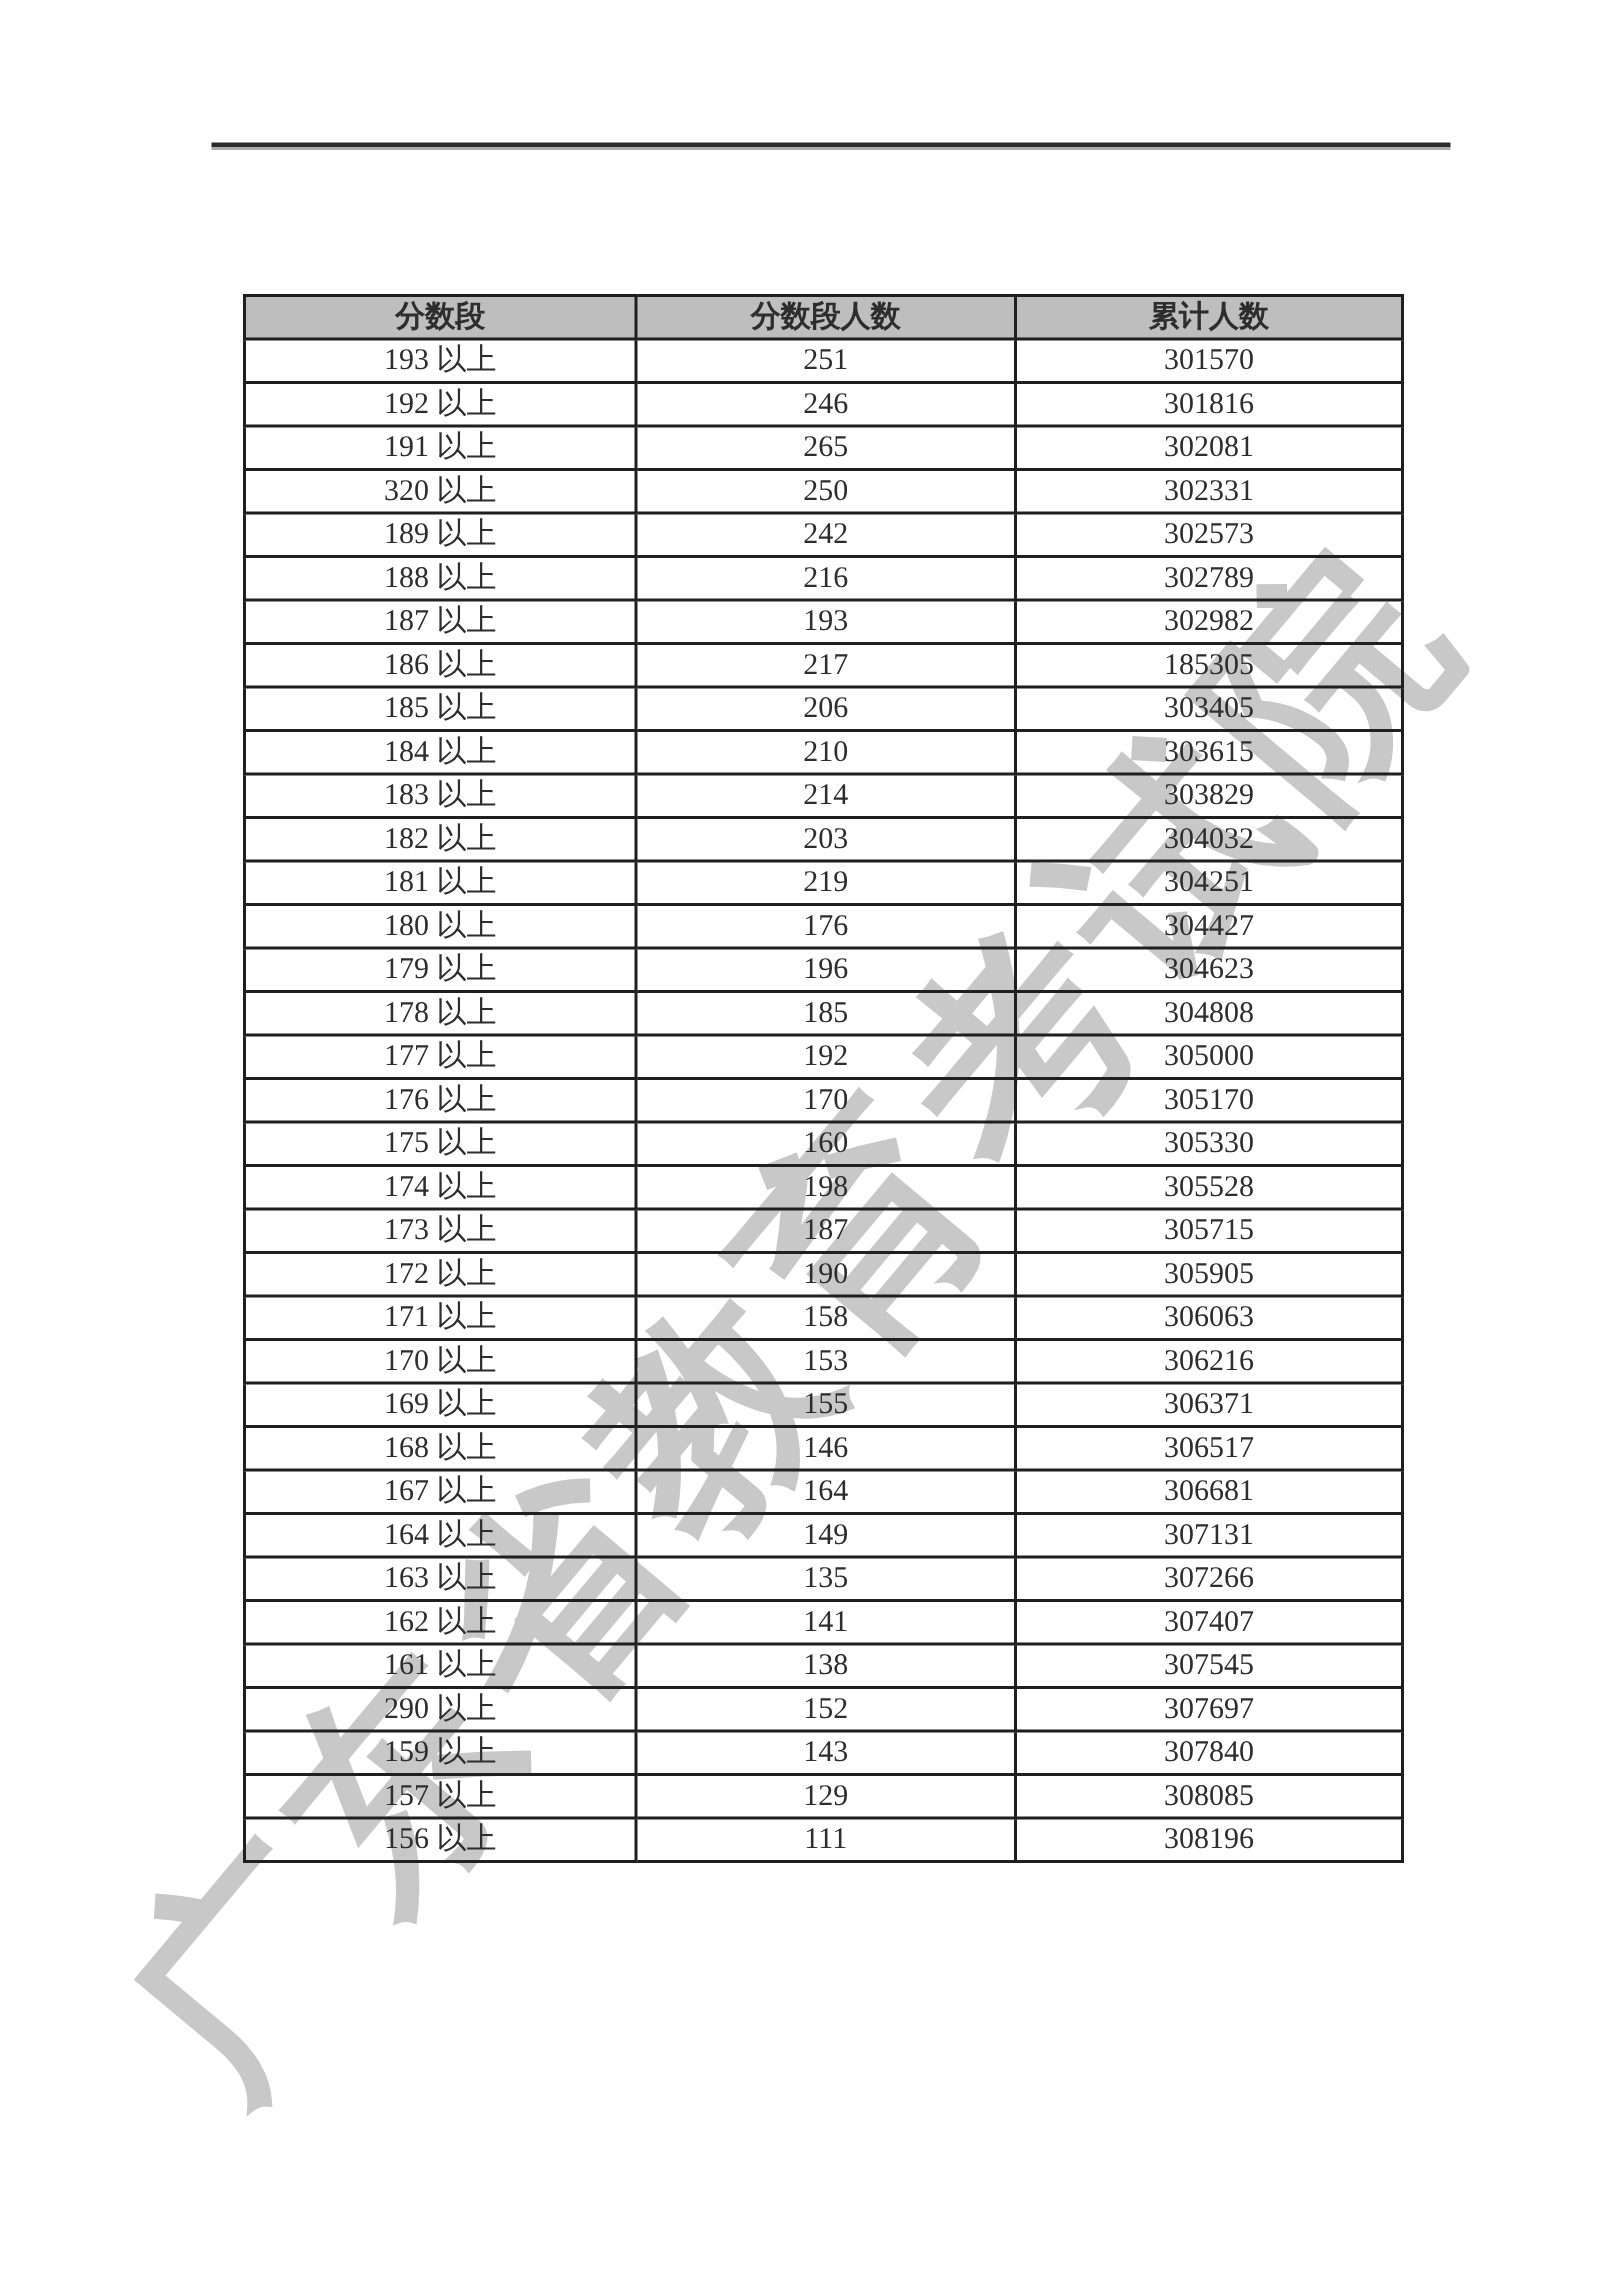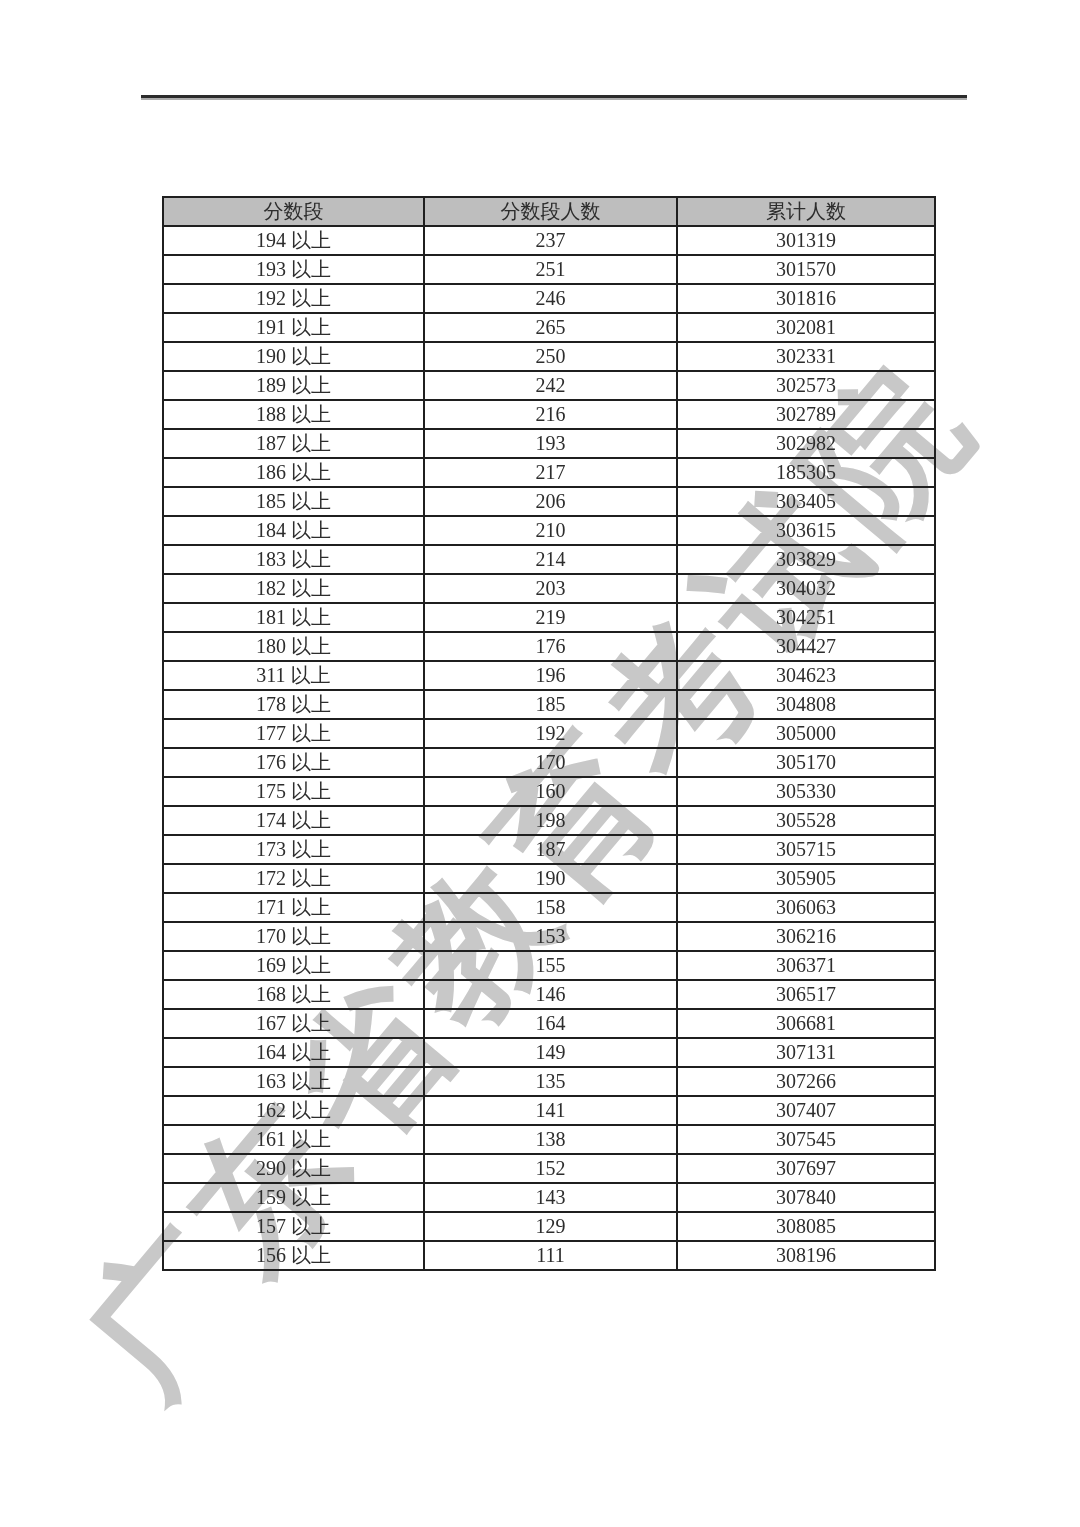--- a/index.html
+++ b/index.html
@@ -67,21 +67,21 @@
     border: 2px solid var(--table-border);
     height: 29px;
     line-height: 27px;
     text-align: center;
     vertical-align: middle;
     padding: 0;
     background: transparent;
   }
   table.score-table th {
     background: var(--header-bg);
-    font-weight: normal;
+    font-weight: bold;
     font-size: 20px;
   }
 </style>
 </head>
 <body>
 
 <div class="page">
 
   <div class="top-rule"></div>
 
@@ -95,41 +95,36 @@
     </colgroup>
     <thead>
       <tr>
         <th>分数段</th>
         <th>分数段人数</th>
         <th>累计人数</th>
       </tr>
     </thead>
     <tbody>
         <tr>
-          <td>194 以上</td>
-          <td>237</td>
-          <td>301319</td>
-        </tr>
-        <tr>
           <td>193 以上</td>
           <td>251</td>
           <td>301570</td>
         </tr>
         <tr>
           <td>192 以上</td>
           <td>246</td>
           <td>301816</td>
         </tr>
         <tr>
           <td>191 以上</td>
           <td>265</td>
           <td>302081</td>
         </tr>
         <tr>
-          <td>190 以上</td>
+          <td>320 以上</td>
           <td>250</td>
           <td>302331</td>
         </tr>
         <tr>
           <td>189 以上</td>
           <td>242</td>
           <td>302573</td>
         </tr>
         <tr>
           <td>188 以上</td>
@@ -170,21 +165,21 @@
           <td>181 以上</td>
           <td>219</td>
           <td>304251</td>
         </tr>
         <tr>
           <td>180 以上</td>
           <td>176</td>
           <td>304427</td>
         </tr>
         <tr>
-          <td>311 以上</td>
+          <td>179 以上</td>
           <td>196</td>
           <td>304623</td>
         </tr>
         <tr>
           <td>178 以上</td>
           <td>185</td>
           <td>304808</td>
         </tr>
         <tr>
           <td>177 以上</td>

